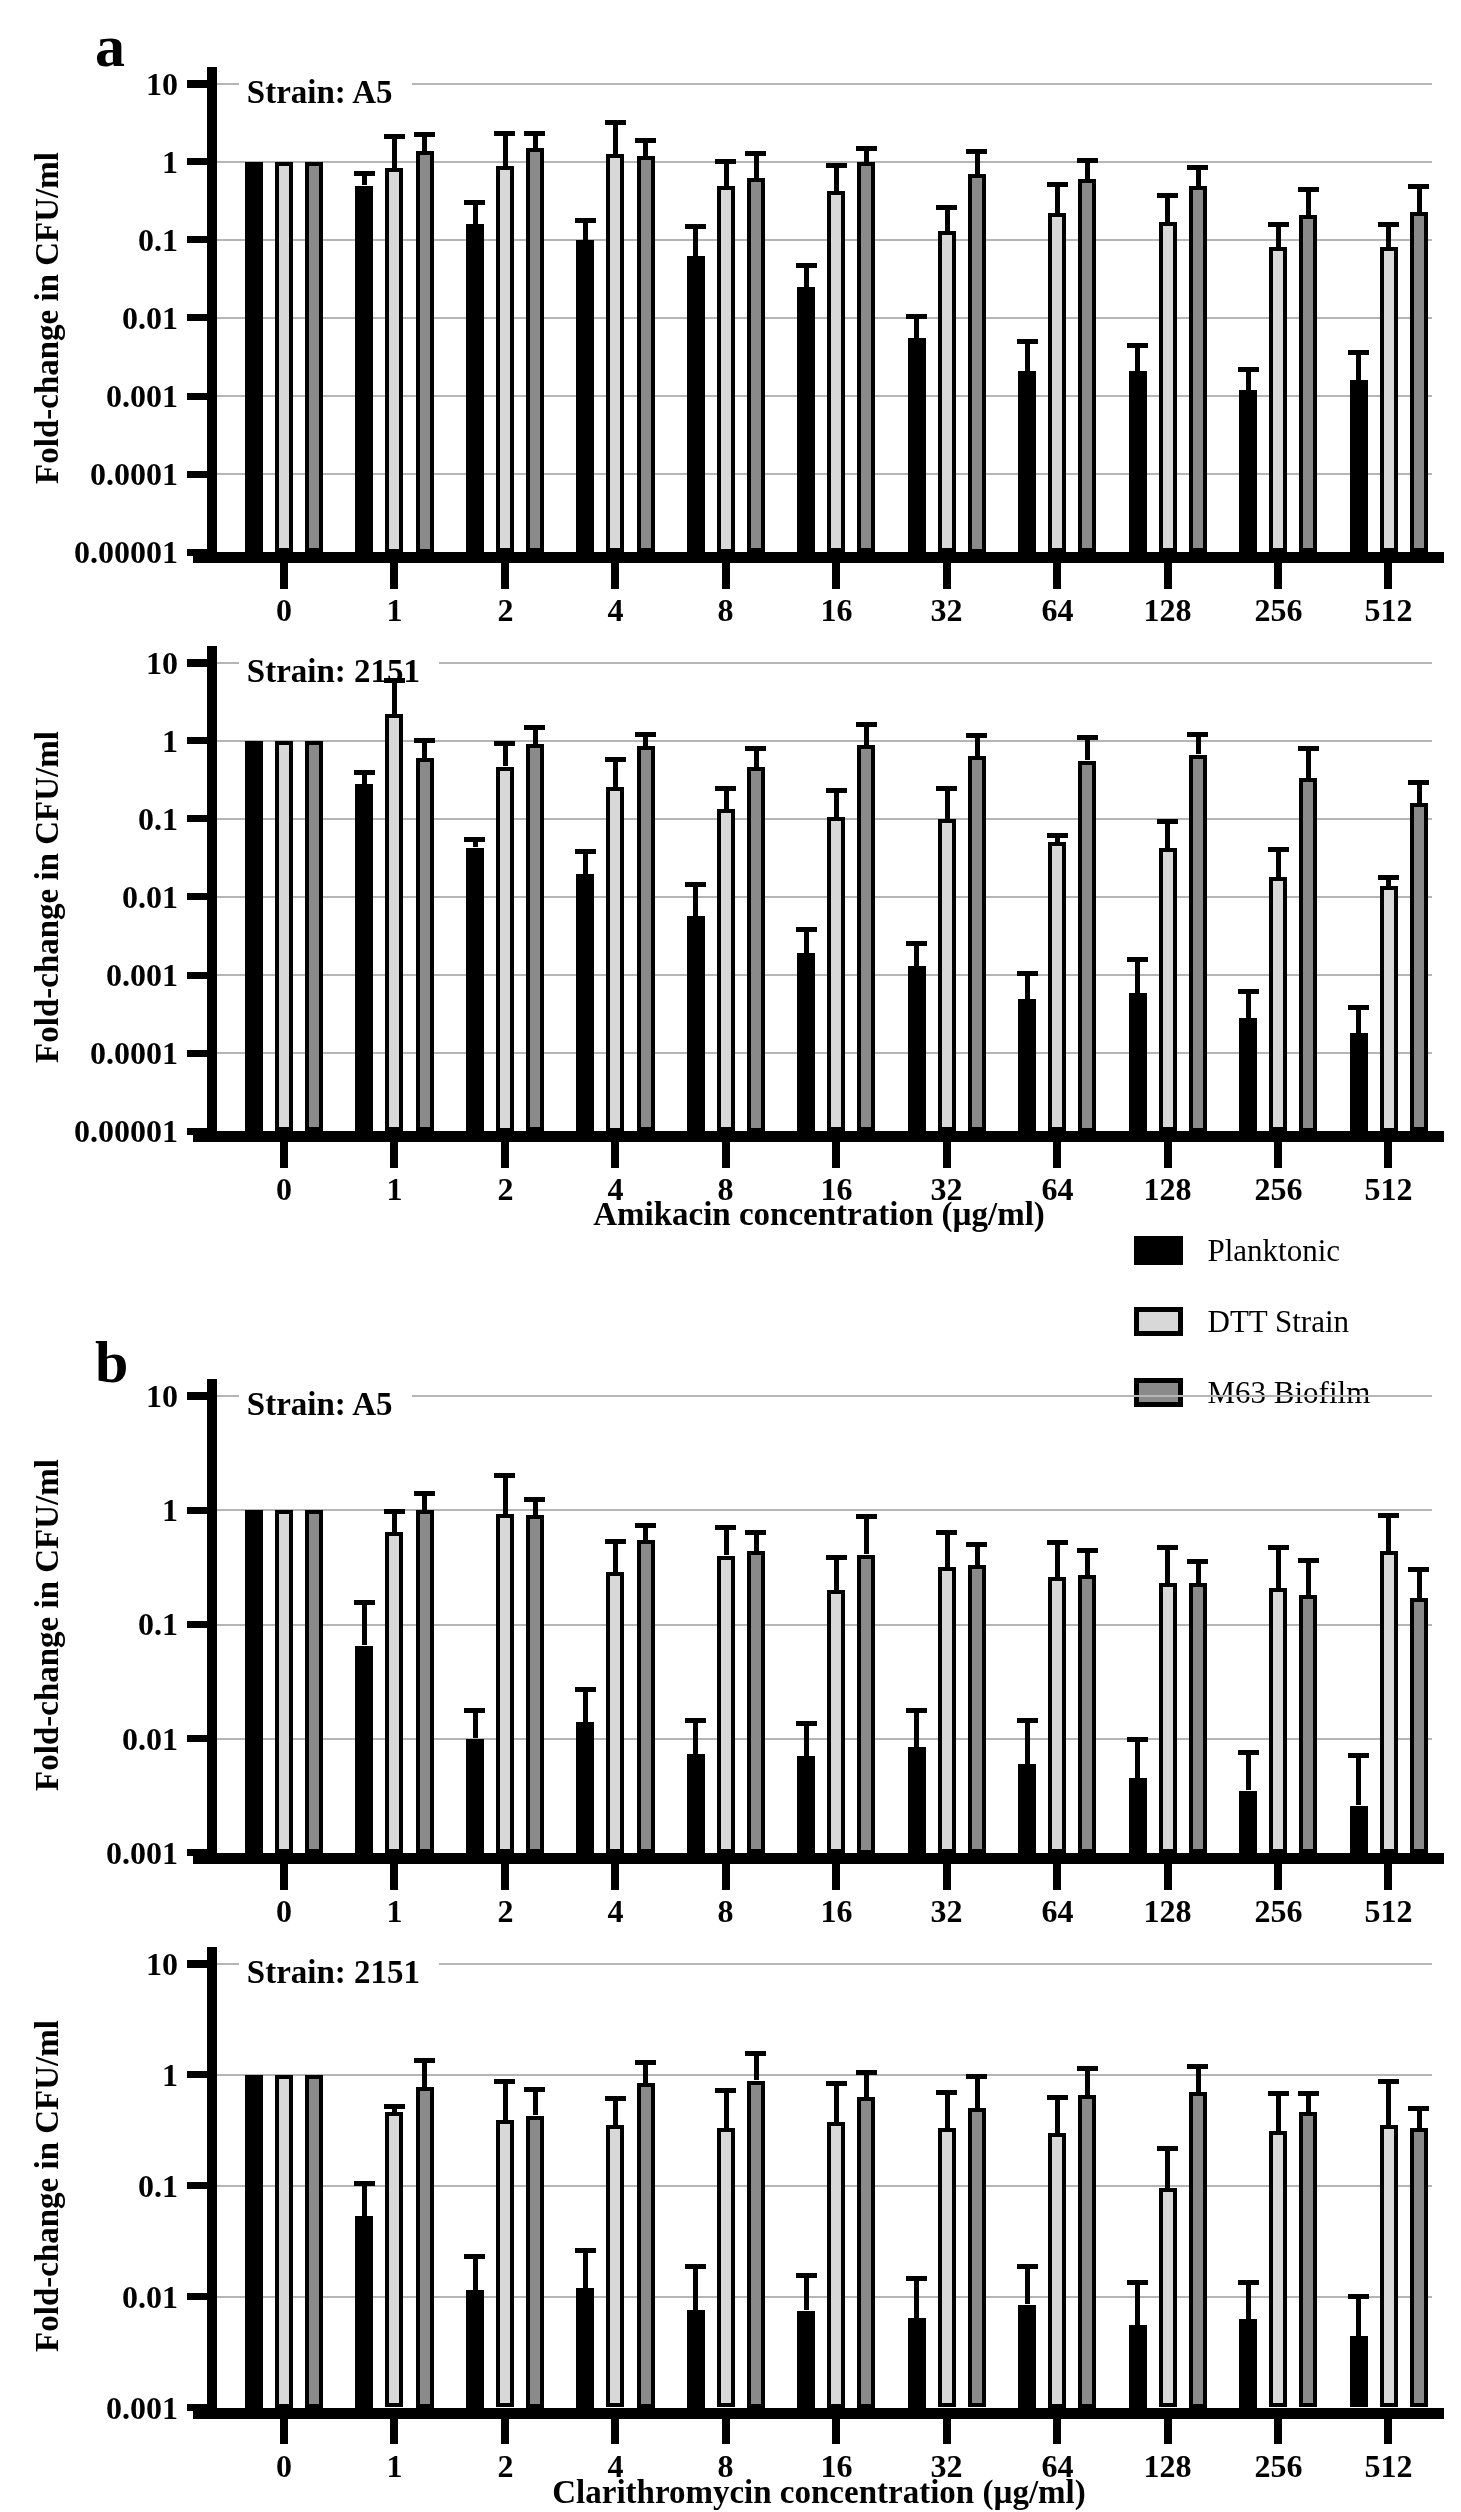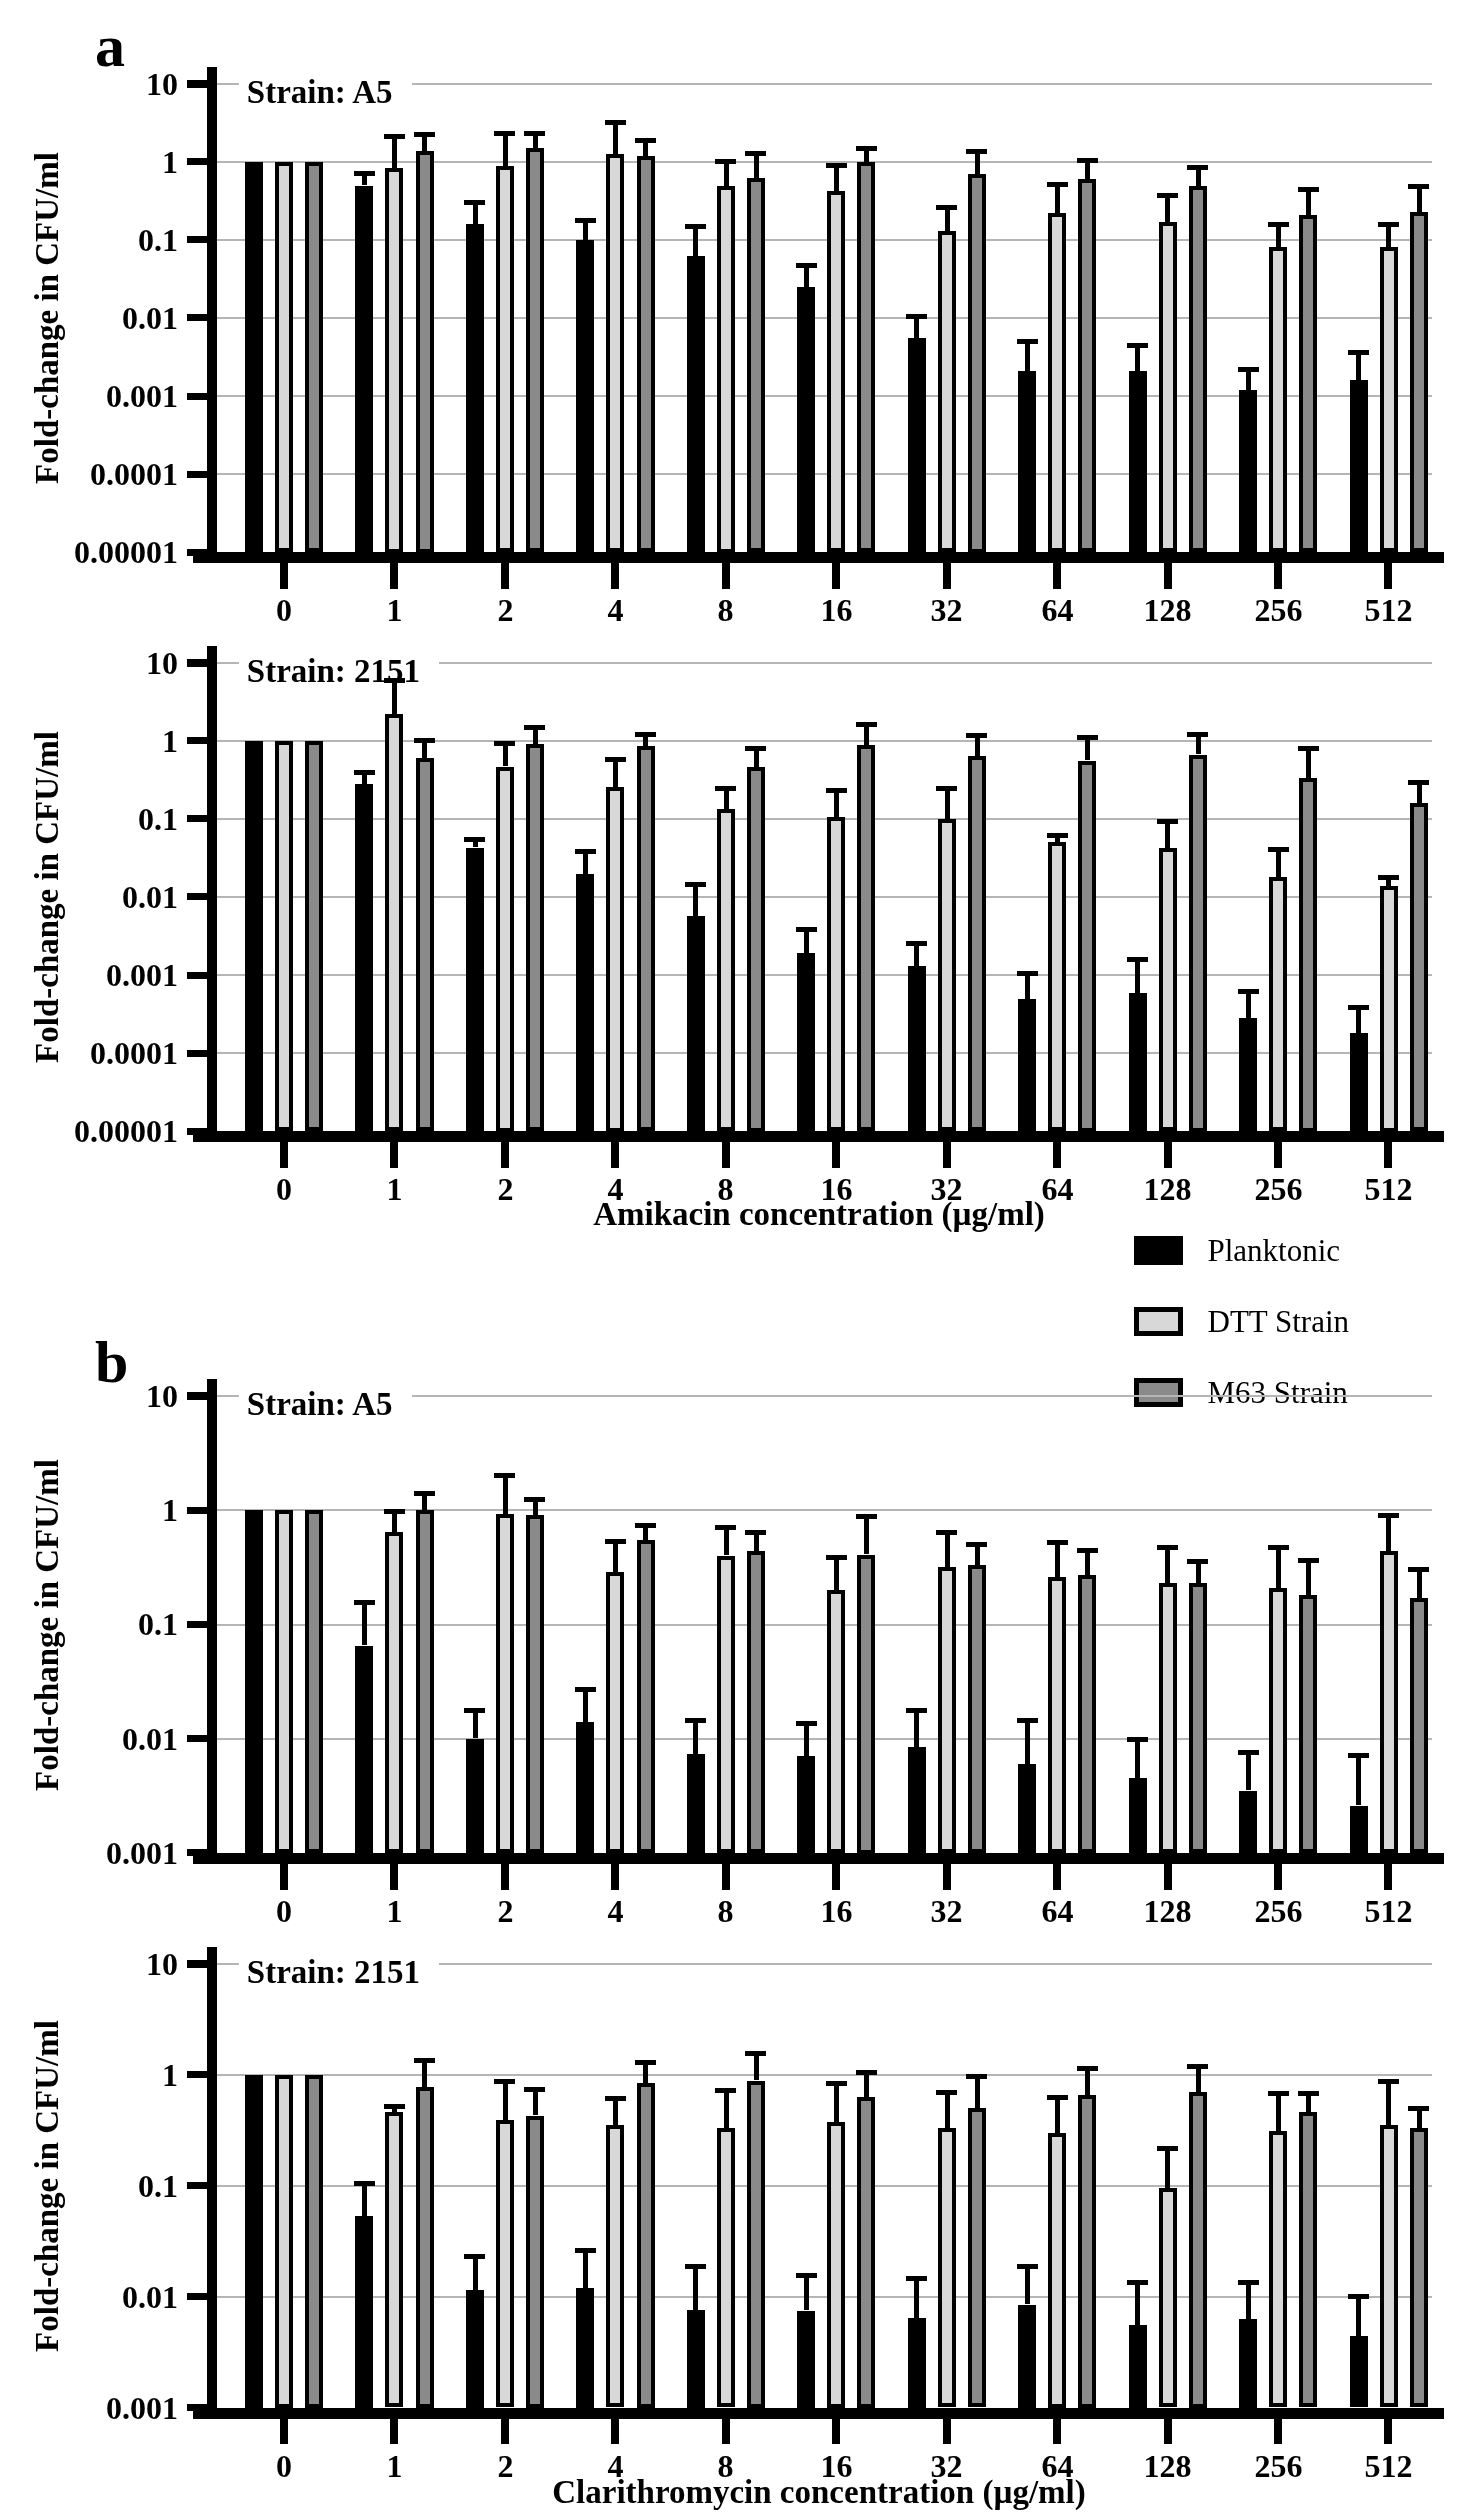--- a/index.html
+++ b/index.html
@@ -610,18 +610,18 @@
     <div class="legend-item">
       <span class="legend-swatch" style="background: rgb(0, 0, 0);"></span>
       <span class="legend-label">Planktonic</span>
     </div>
     <div class="legend-item">
       <span class="legend-swatch" style="background: rgb(216, 216, 216);"></span>
       <span class="legend-label">DTT Strain</span>
     </div>
     <div class="legend-item">
       <span class="legend-swatch" style="background: rgb(138, 138, 138);"></span>
-      <span class="legend-label">M63 Strain</span>
+      <span class="legend-label">M63 Biofilm</span>
     </div>
   </div>
 
 </div>
 
 
 </body></html>

